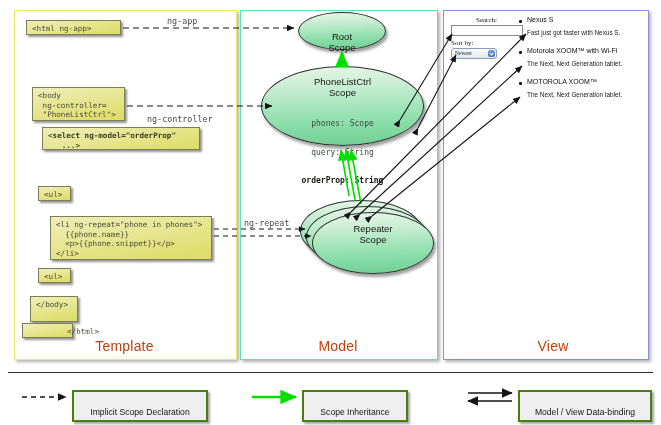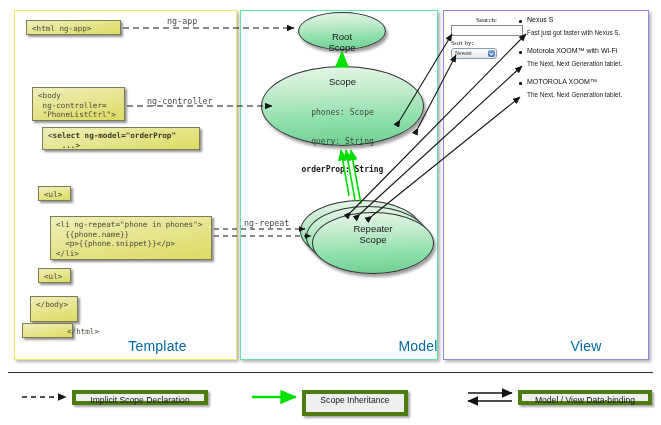--- a/index.html
+++ b/index.html
@@ -8,21 +8,21 @@
     width:661px;height:425px;overflow:hidden;
     font-family:"Liberation Sans", sans-serif;
     -webkit-font-smoothing:antialiased;
   }
   #stage{position:relative;width:661px;height:425px;background:#ffffff;}
 
   
   .panel{position:absolute;background:#fff;box-shadow:2px 2px 3px rgba(0,0,0,.30);}
   .panel-title{
     position:absolute;width:100%;text-align:center;
-    font-size:14px;color:#0369a1;letter-spacing:.2px;margin-left:33px;
+    font-size:14px;color:#c2410c;letter-spacing:.2px;
   }
   #panel-template{left:14px;top:10px;width:221px;height:348px;border:1.5px solid #ece96a;}
   #panel-model{left:240px;top:10px;width:196px;height:348px;border:1.5px solid #5fe3a6;}
   #panel-view{left:443px;top:10px;width:204px;height:348px;border:1.5px solid #8b8be8;}
 
   
   .codebox{
     position:absolute;
     font-family:"DejaVu Sans Mono","Liberation Mono",monospace;
     font-size:7.6px;line-height:9.6px;color:#4b4b38;
@@ -76,39 +76,39 @@
     border-left:1.5px solid #fff;border-bottom:1.5px solid #fff;
     width:2px;height:2px;transform:rotate(-45deg);
   }
   .phone-bullet{position:absolute;width:2.6px;height:2.6px;border-radius:50%;background:#111;}
   .phone-name{position:absolute;font-size:7px;color:#0d0d0d;white-space:nowrap;}
   .phone-snip{position:absolute;font-size:6.4px;color:#1a1a1a;white-space:nowrap;}
 
   
   #legend-rule{position:absolute;left:8px;top:372px;width:645px;height:0;border-top:1.3px solid #2b2b2b;}
   .legend-box{
-    position:absolute;border:4px solid #4d7c0f;background:#efefef;
+    position:absolute;border:2px solid #4d7c0f;background:#efefef;
     box-shadow:1.5px 1.5px 2px rgba(0,0,0,.35);
     font-size:8.6px;color:#141414;line-height:13px;text-align:center;
-    box-sizing:border-box;padding:0 5px;white-space:nowrap;
+    box-sizing:border-box;padding:14px 5px;white-space:nowrap;
   }
 
   svg.overlay{position:absolute;left:0;top:0;width:661px;height:425px;pointer-events:none;}
 </style>
 </head>
 <body>
 
 <div id="stage">
 
   <div class="panel" id="panel-template"></div>
   <div class="panel" id="panel-model"></div>
   <div class="panel" id="panel-view"></div>
 
   <div class="panel-title" style="left:14px;top:338px;width:221px;">Template</div>
-  <div class="panel-title" style="left:240px;top:338px;width:196px;padding-left:47px;">Model</div>
+  <div class="panel-title" style="left:240px;top:338px;width:196px;">Model</div>
   <div class="panel-title" style="left:443px;top:338px;width:220px;text-align:center;">View</div>
 
   <div class="codebox" style="left:26px;top:20px;width:95px;height:15px;">&lt;html ng-app&gt;</div>
 
   <div class="codebox" style="left:32px;top:87px;width:93px;height:34px;">&lt;body
  ng-controller=
  "PhoneListCtrl"&gt;</div>
 
   <div class="codebox bold" style="left:42px;top:127px;width:158px;height:23px;">&lt;select ng-model="orderProp"
    ...&gt;</div>
@@ -121,29 +121,30 @@
   &lt;p&gt;{{phone.snippet}}&lt;/p&gt;
 &lt;/li&gt;</div>
 
   <div class="codebox" style="left:38px;top:268px;width:33px;height:15px;">&lt;ul&gt;</div>
 
   <div class="codebox" style="left:30px;top:296px;width:48px;height:26px;">&lt;/body&gt;</div>
 
   <div class="codebox" style="left:22px;top:323px;width:48px;height:15px;padding-left:44px;">&lt;/html&gt;</div>
 
   <div class="edge-label" style="left:167px;top:16px;">ng-app</div>
-  <div class="edge-label" style="left:147px;top:96px;">ng-controller</div>
+  <div class="edge-label" style="left:147px;top:114px;">ng-controller</div>
   <div class="edge-label" style="left:244px;top:218px;">ng-repeat</div>
 
   <div class="ellipse" style="left:298px;top:12px;width:88px;height:38px;padding-top:18px;">
     <div class="ell-title">Root</div>
     <div class="ell-title">Scope</div>
   </div>
 
   <div class="ellipse" style="left:261px;top:66px;width:163px;height:80px;padding-top:9px;">
+    <div class="ell-title">PhoneListCtrl</div>
     <div class="ell-title">Scope</div>
     <div class="ell-props">
       <div>phones: Scope</div>
       <div>query: String</div>
       <div style="font-weight:bold;color:#101810;">orderProp: String</div>
     </div>
   </div>
 
   <div class="ellipse" style="left:300px;top:200px;width:122px;height:62px;"></div>
   <div class="ellipse" style="left:306px;top:206px;width:122px;height:62px;"></div>

